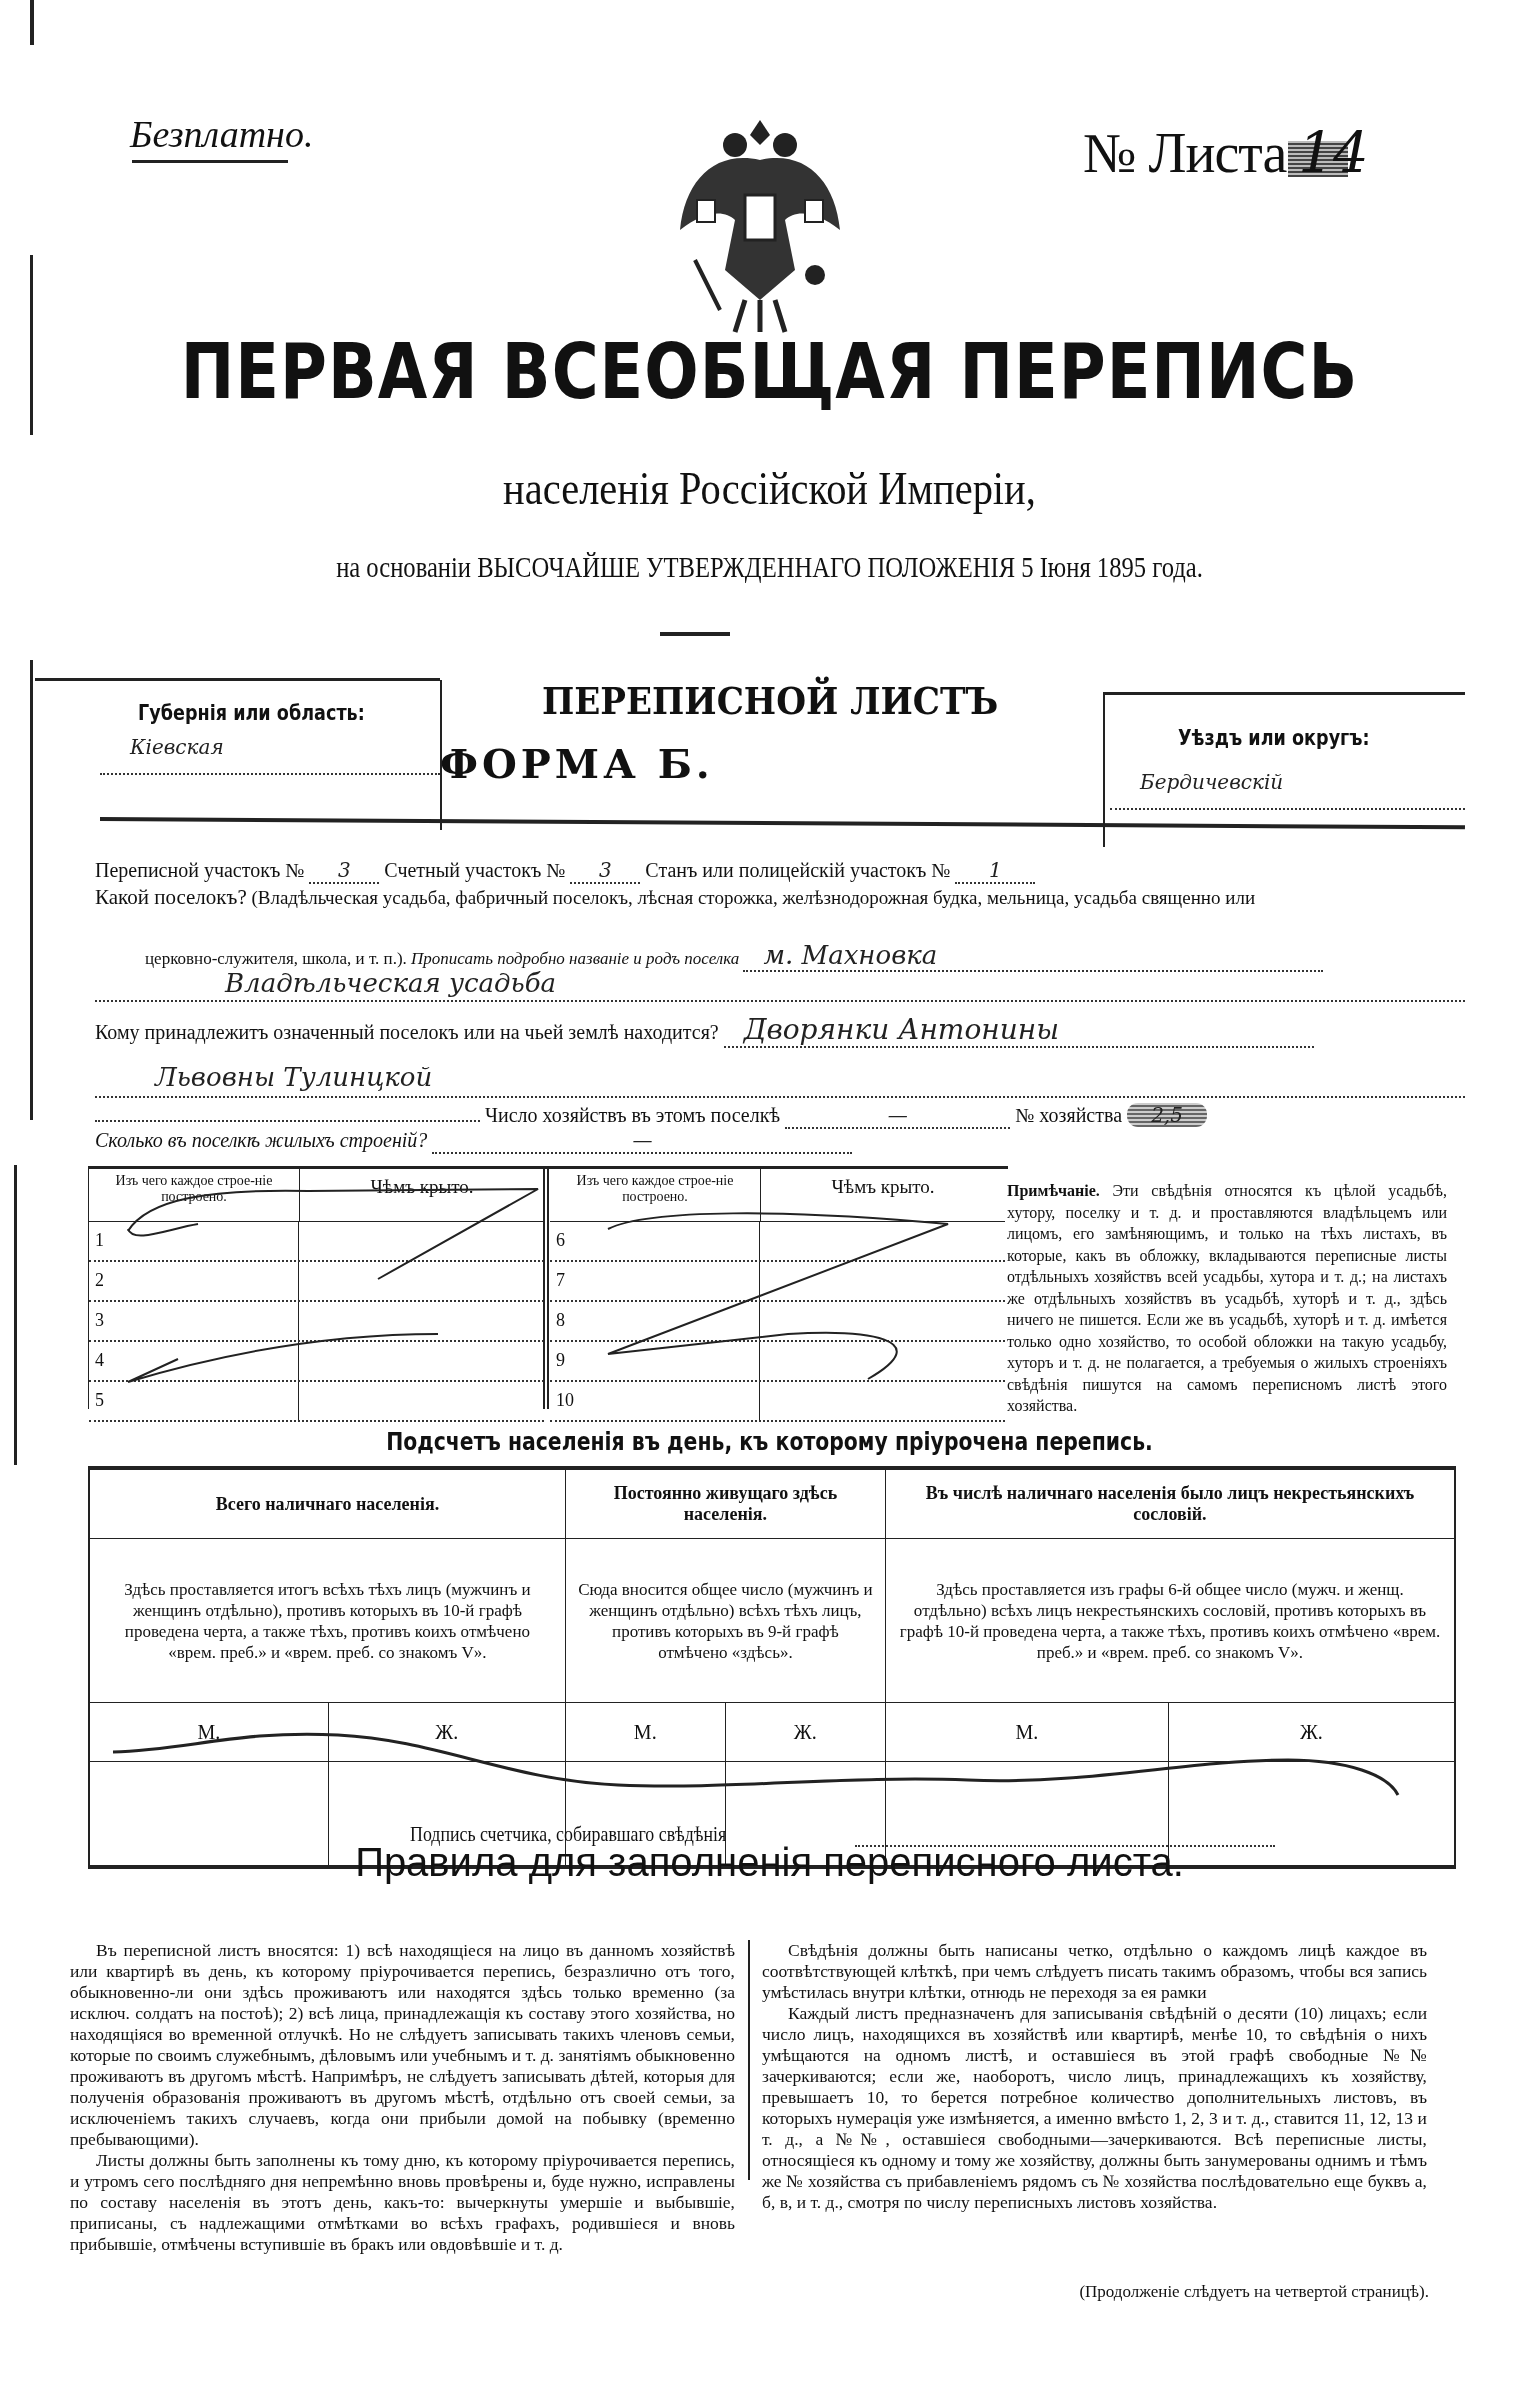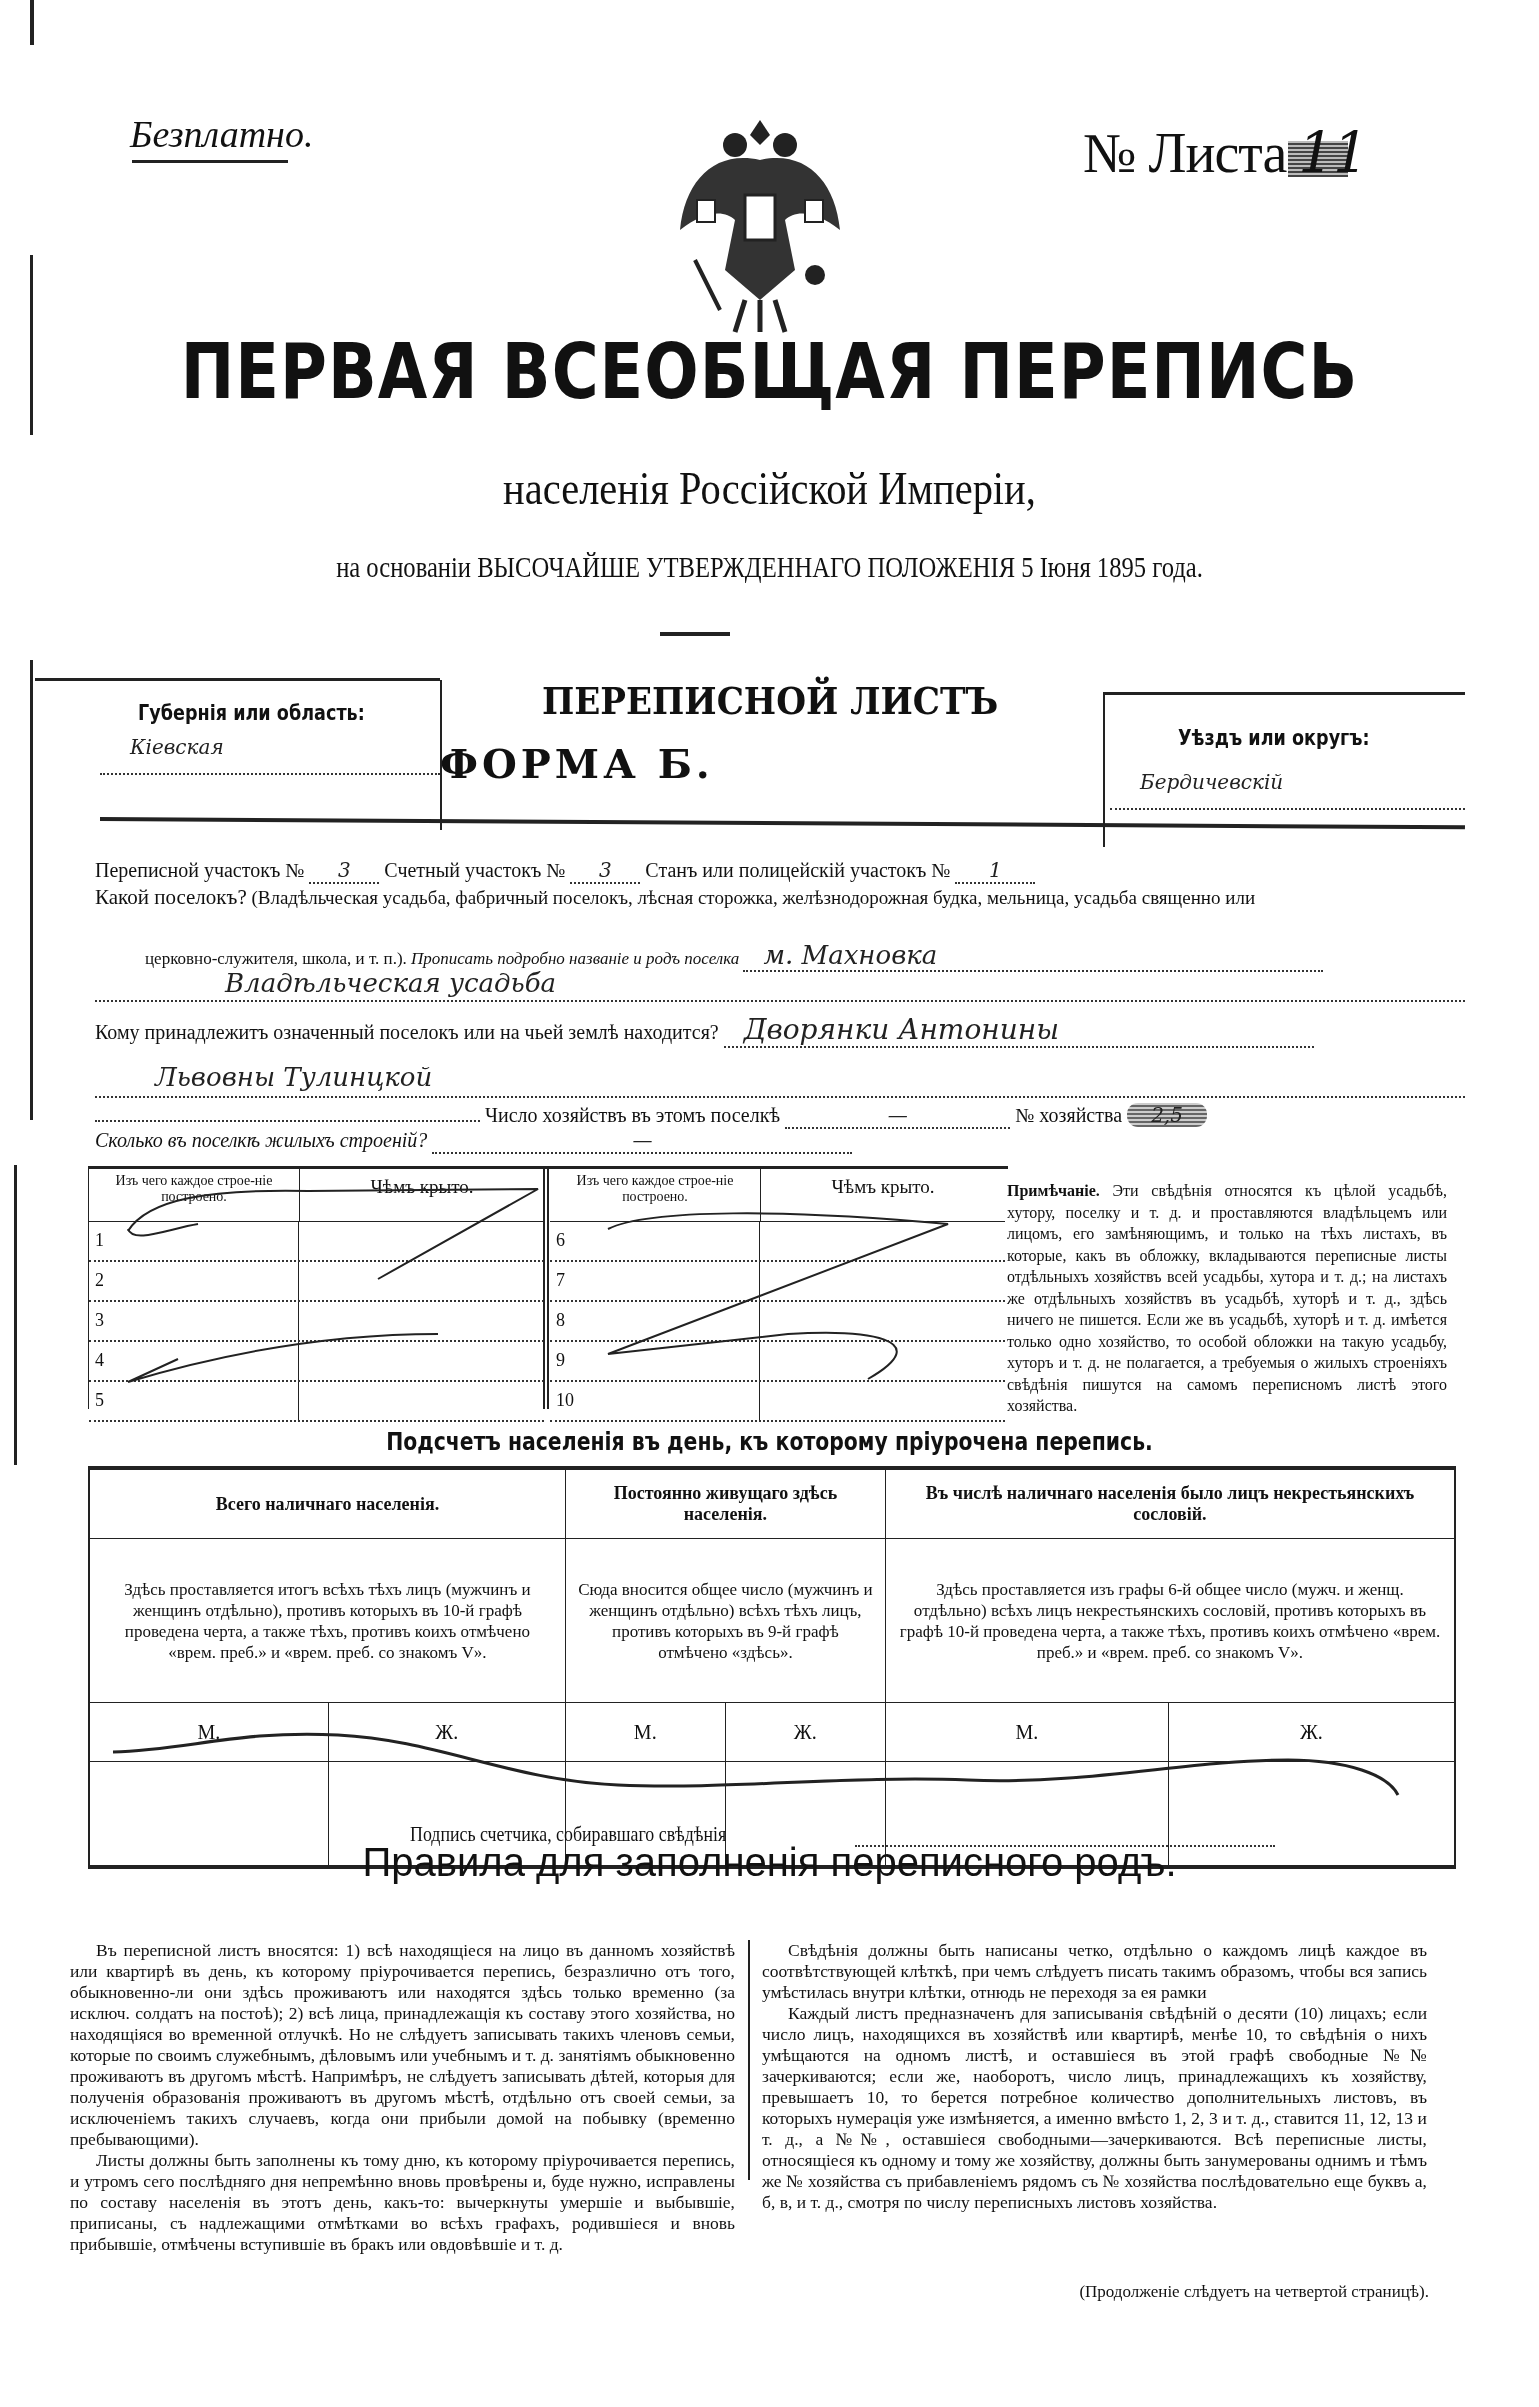--- a/index.html
+++ b/index.html
@@ -70,21 +70,21 @@
     <rect x="70" y="95" width="30" height="45" fill="#fff" stroke="#222" stroke-width="3"></rect>
     <rect x="22" y="100" width="18" height="22" fill="#fff" stroke="#222" stroke-width="2"></rect>
     <rect x="130" y="100" width="18" height="22" fill="#fff" stroke="#222" stroke-width="2"></rect>
     <path d="M70 200 L60 232 M100 200 L110 232 M85 200 L85 232" stroke="#222" stroke-width="5"></path>
     <circle cx="140" cy="175" r="10" fill="#222"></circle>
     <line x1="20" y1="160" x2="45" y2="210" stroke="#222" stroke-width="4"></line>
   </svg>
 </div>
 
 <div class="abs sheetno">
-  <span>№ Листа</span><span class="box"></span><span class="hand">11</span>
+  <span>№ Листа</span><span class="box"></span><span class="hand">14</span>
 </div>
 
 <div class="abs title">ПЕРВАЯ ВСЕОБЩАЯ ПЕРЕПИСЬ</div>
 <div class="abs sub1">населенія Россійской Имперіи,</div>
 <div class="abs sub2">на основаніи ВЫСОЧАЙШЕ УТВЕРЖДЕННАГО ПОЛОЖЕНІЯ 5 Іюня 1895 года.</div>
 <div class="abs rule-short solid"></div>
 
 <div class="abs" style="left:35px;top:678px;width:115px;border-top:3px solid #222;"></div>
 <div class="abs" style="left:35px;top:678px;width:405px;border-top:3px solid #222;"></div>
 <div class="abs" style="left:440px;top:680px;width:2px;height:150px;background:#222;"></div>
@@ -238,21 +238,21 @@
   </tr>
 </tbody>
   </table>
 <svg class="abs" style="left:88px;top:1720px;" width="1370" height="80">
   <path d="M25 32 C100 30 150 10 250 15 C350 20 420 60 530 65 C640 70 760 55 880 60 C1000 65 1100 40 1200 40 C1260 40 1300 55 1310 75" fill="none" stroke="#222" stroke-width="3"></path>
 </svg>
 
 <div class="abs sign">Подпись счетчика, собиравшаго свѣдѣнія</div>
 <div class="abs sign-dots"></div>
 
-<div class="abs rules-title">Правила для заполненія переписного родъ.</div>
+<div class="abs rules-title">Правила для заполненія переписного листа.</div>
 
 <div class="col" style="left:70px;top:1940px;width:665px;">
   <p>Въ переписной листъ вносятся: 1) всѣ находящіеся на лицо въ данномъ хозяйствѣ или квартирѣ въ день, къ которому пріурочивается перепись, безразлично отъ того, обыкновенно-ли они здѣсь проживаютъ или находятся здѣсь только временно (за исключ. солдатъ на постоѣ); 2) всѣ лица, принадлежащія къ составу этого хозяйства, но находящіяся во временной отлучкѣ. Но не слѣдуетъ записывать такихъ членовъ семьи, которые по своимъ служебнымъ, дѣловымъ или учебнымъ и т. д. занятіямъ обыкновенно проживаютъ въ другомъ мѣстѣ. Напримѣръ, не слѣдуетъ записывать дѣтей, которыя для полученія образованія проживаютъ въ другомъ мѣстѣ, отдѣльно отъ своей семьи, за исключеніемъ такихъ случаевъ, когда они прибыли домой на побывку (временно пребывающими).</p>
   <p>Листы должны быть заполнены къ тому дню, къ которому пріурочивается перепись, и утромъ сего послѣдняго дня непремѣнно вновь провѣрены и, буде нужно, исправлены по составу населенія въ этотъ день, какъ-то: вычеркнуты умершіе и выбывшіе, приписаны, съ надлежащими отмѣтками во всѣхъ графахъ, родившіеся и вновь прибывшіе, отмѣчены вступившіе въ бракъ или овдовѣвшіе и т. д.</p>
 </div>
 <div class="vsep"></div>
 <div class="col" style="left:762px;top:1940px;width:665px;">
   <p>Свѣдѣнія должны быть написаны четко, отдѣльно о каждомъ лицѣ каждое въ соотвѣтствующей клѣткѣ, при чемъ слѣдуетъ писать такимъ образомъ, чтобы вся запись умѣстилась внутри клѣтки, отнюдь не переходя за ея рамки</p>
   <p>Каждый листъ предназначенъ для записыванія свѣдѣній о десяти (10) лицахъ; если число лицъ, находящихся въ хозяйствѣ или квартирѣ, менѣе 10, то свѣдѣнія о нихъ умѣщаются на одномъ листѣ, и оставшіеся въ этой графѣ свободные №№ зачеркиваются; если же, наоборотъ, число лицъ, принадлежащихъ къ хозяйству, превышаетъ 10, то берется потребное количество дополнительныхъ листовъ, въ которыхъ нумерація уже измѣняется, а именно вмѣсто 1, 2, 3 и т. д., ставится 11, 12, 13 и т. д., а №№, оставшіеся свободными—зачеркиваются. Всѣ переписные листы, относящіеся къ одному и тому же хозяйству, должны быть занумерованы однимъ и тѣмъ же № хозяйства съ прибавленіемъ рядомъ съ № хозяйства послѣдовательно еще буквъ а, б, в, и т. д., смотря по числу переписныхъ листовъ хозяйства.</p>
 </div>

